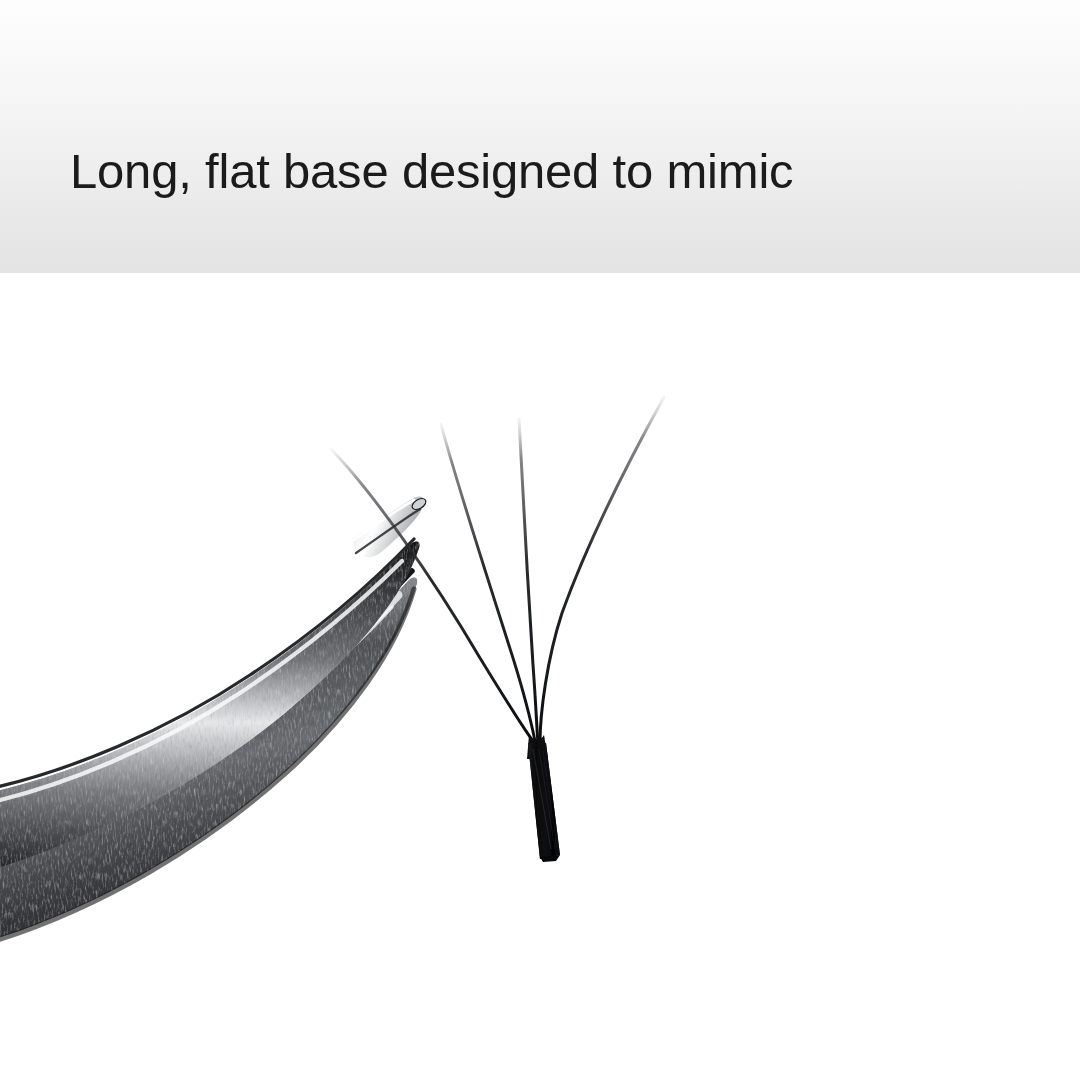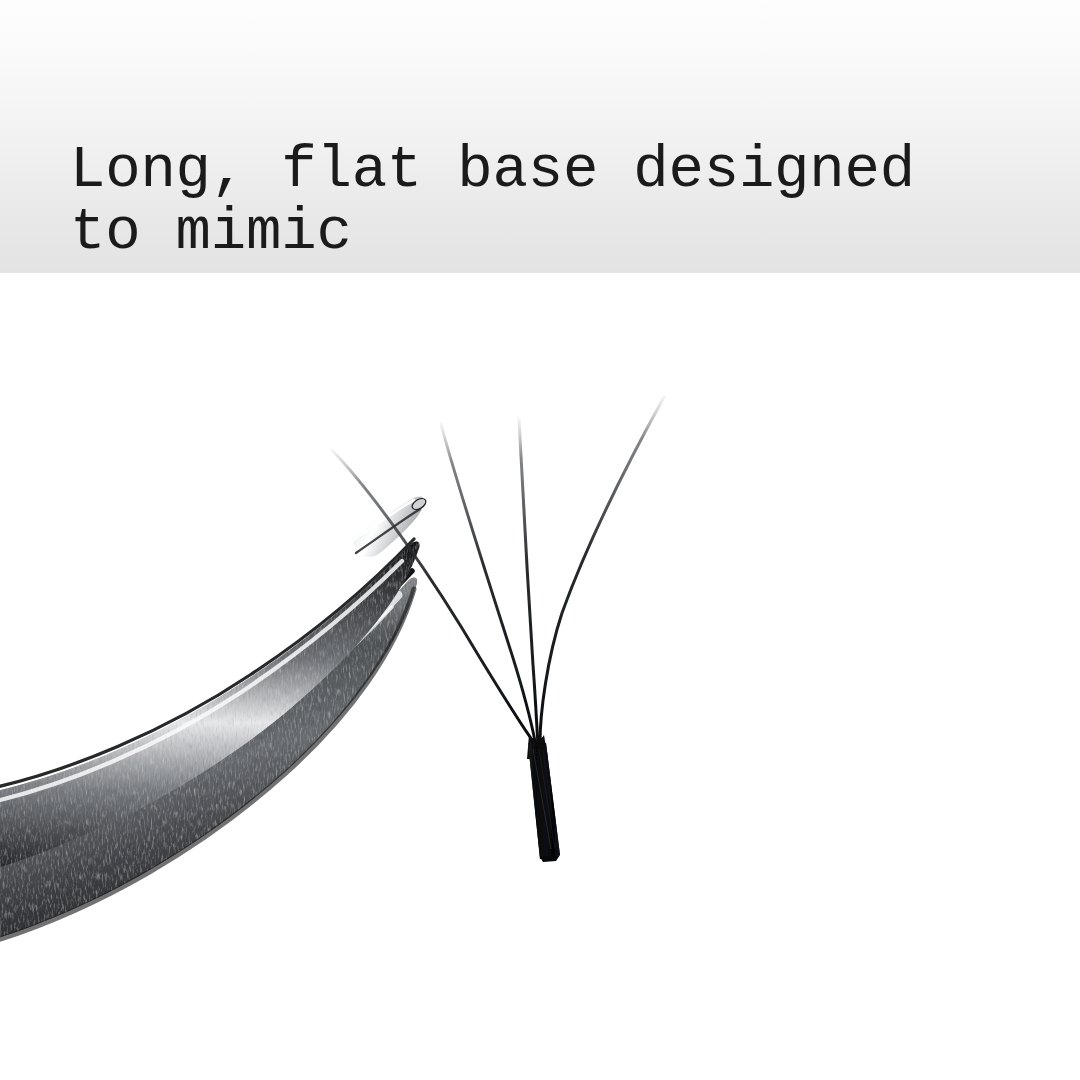--- a/index.html
+++ b/index.html
@@ -33,27 +33,26 @@
         #ededed 65%,
         #e7e7e7 84%,
         #e3e3e3 100%);
   }
 
   #headline {
     position: absolute;
     left: 70px;
     top: 78px;
     width: 900px;
-    font-size: 59px;
+    font-size: 49px;
     line-height: 62px;
     letter-spacing: -0.2px;
     color: #1b1b1b;
     font-weight: 400;
     white-space: pre-line;
-    font-family: Liberation Mono, monospace;
   }
   #headline .hl-strong {
     font-weight: 700;
     color: #000000;
     letter-spacing: -0.6px;
   }
 
   
   #photo {
     position: absolute;

